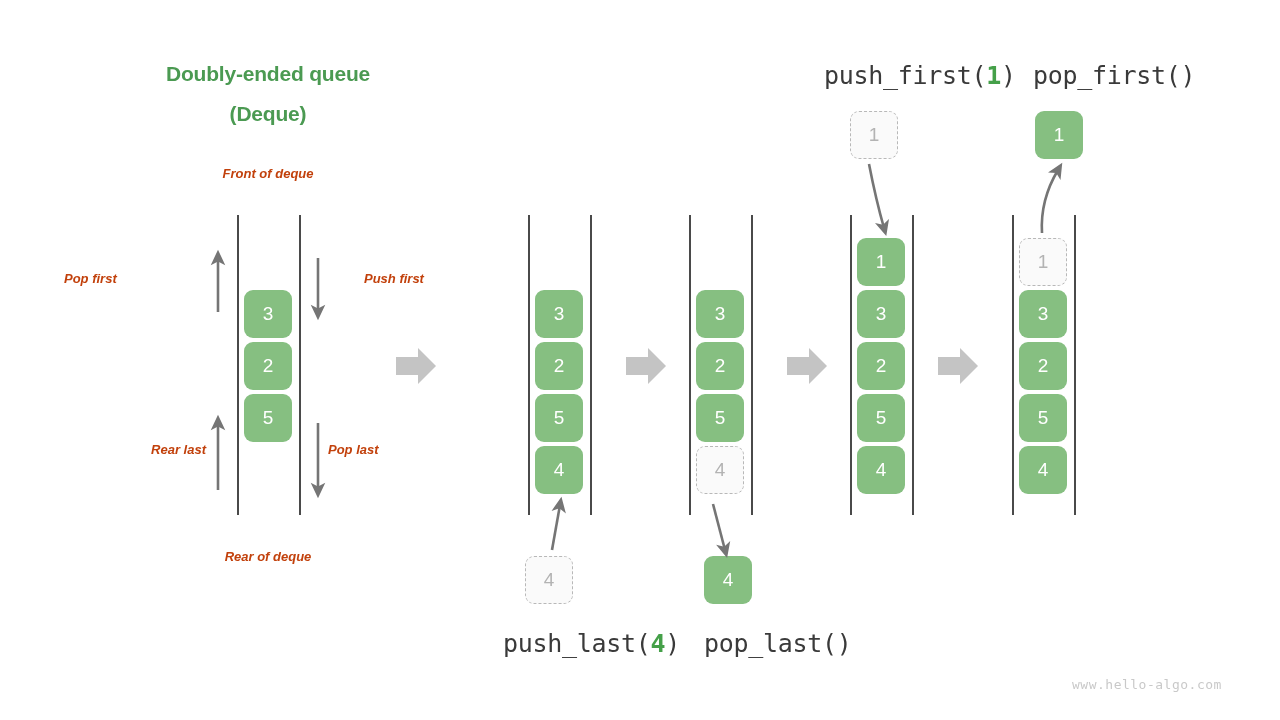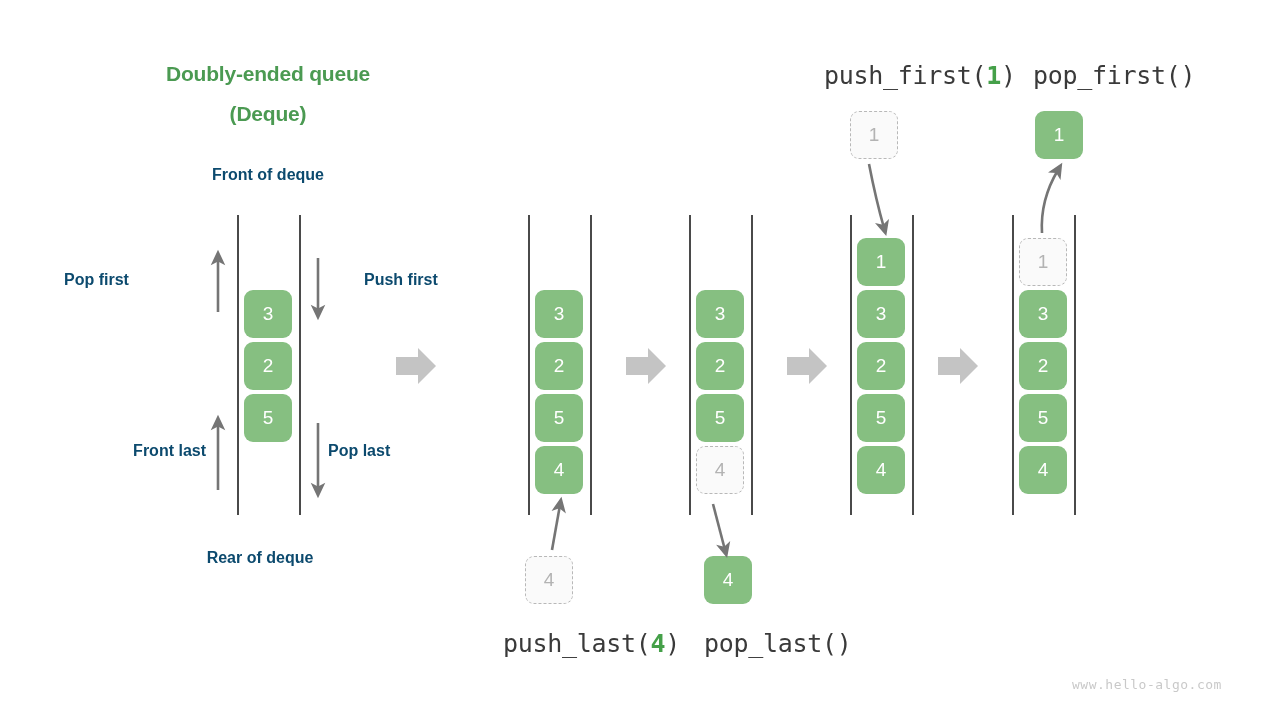--- a/index.html
+++ b/index.html
@@ -27,23 +27,24 @@
     font-weight: bold;
     font-size: 21px;
     color: #4b9a52;
     line-height: 40px;
     letter-spacing: -0.2px;
   }
   .dark-label {
     position: absolute;
     text-align: center;
     font-weight: bold;
-    font-size: 16px;
-    color: #0c4a6e;
+    font-size: 13px;
+    color: #c2410c;
     white-space: nowrap;
+    font-style: italic;
   }
   .mono-label {
     position: absolute;
     font-family: "DejaVu Sans Mono", "Liberation Mono", monospace;
     font-size: 25px;
     color: #3a3a3a;
     white-space: nowrap;
     letter-spacing: -0.3px;
   }
   .mono-label .arg {
@@ -104,27 +105,27 @@
 
 <div class="stage">
 
   <div class="title" style="left:146px; top:54px; width:244px;">
     <div>Doubly-ended queue</div>
     <div>(Deque)</div>
   </div>
 
   <div class="dark-label" style="left:168px; top:166px; width:200px;">Front of deque</div>
 
-  <div class="dark-label" style="left:160px; top:549px; width:200px;">Rear of deque</div>
+  <div class="dark-label" style="left:168px; top:549px; width:200px;">Rear of deque</div>
 
   <div class="dark-label" style="left:64px; top:271px; width:130px; text-align:left;">Pop first</div>
 
   <div class="dark-label" style="left:340px; top:271px; width:140px; text-align:left;margin-left:24px;">Push first</div>
 
-  <div class="dark-label" style="left:76px; top:442px; width:130px; text-align:right;">Front last</div>
+  <div class="dark-label" style="left:76px; top:442px; width:130px; text-align:right;">Rear last</div>
 
   <div class="dark-label" style="left:328px; top:442px; width:140px; text-align:left;">Pop last</div>
 
   <div class="mono-label" style="left:824px; top:61px;">
     <span>push_first(</span><span class="arg">1</span><span>)</span>
   </div>
 
   <div class="mono-label" style="left:1033px; top:61px;">pop_first()</div>
 
   <div class="mono-label" style="left:503px; top:629px;">

